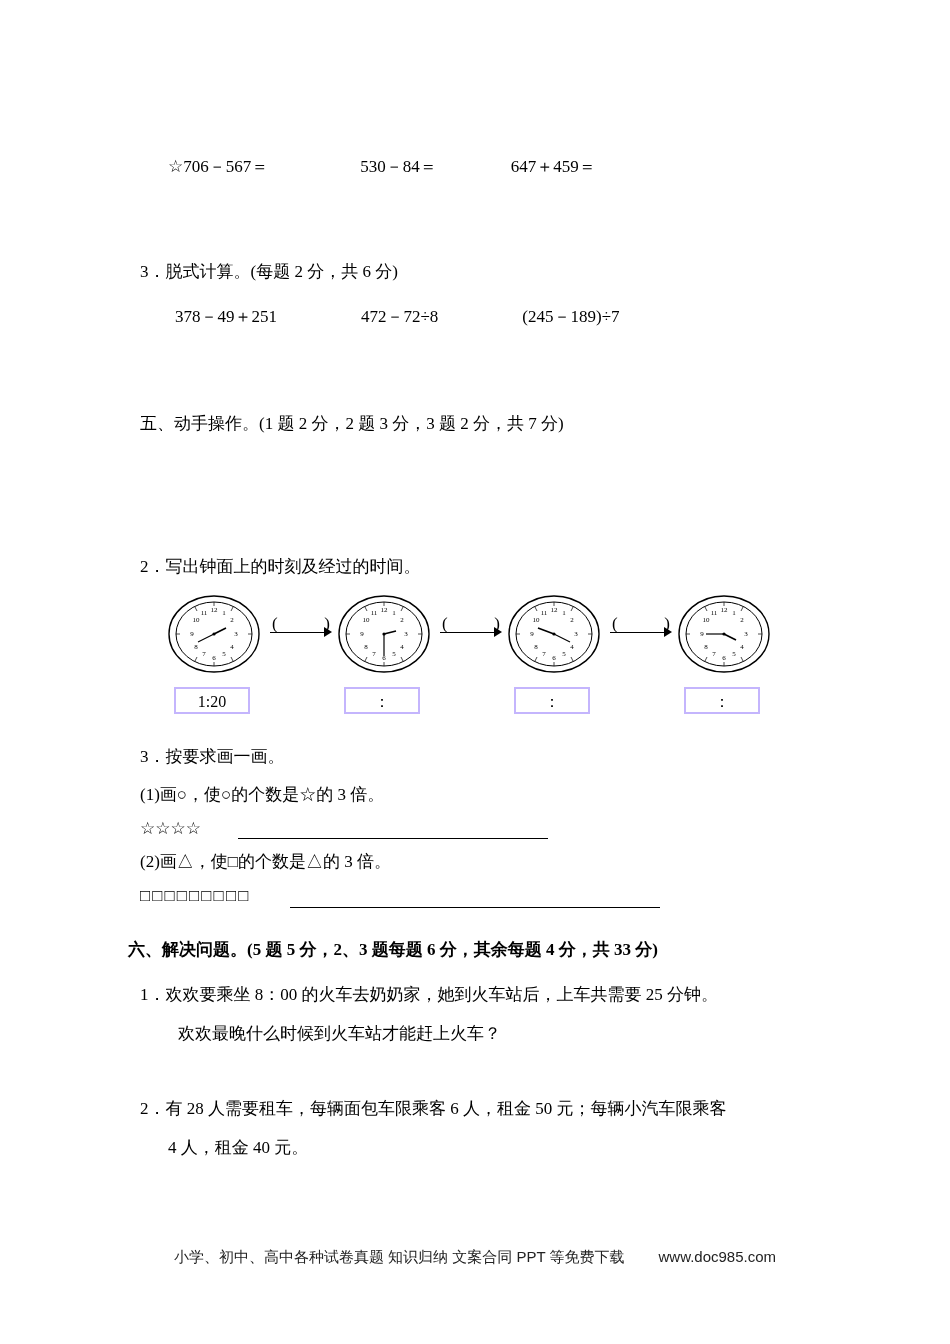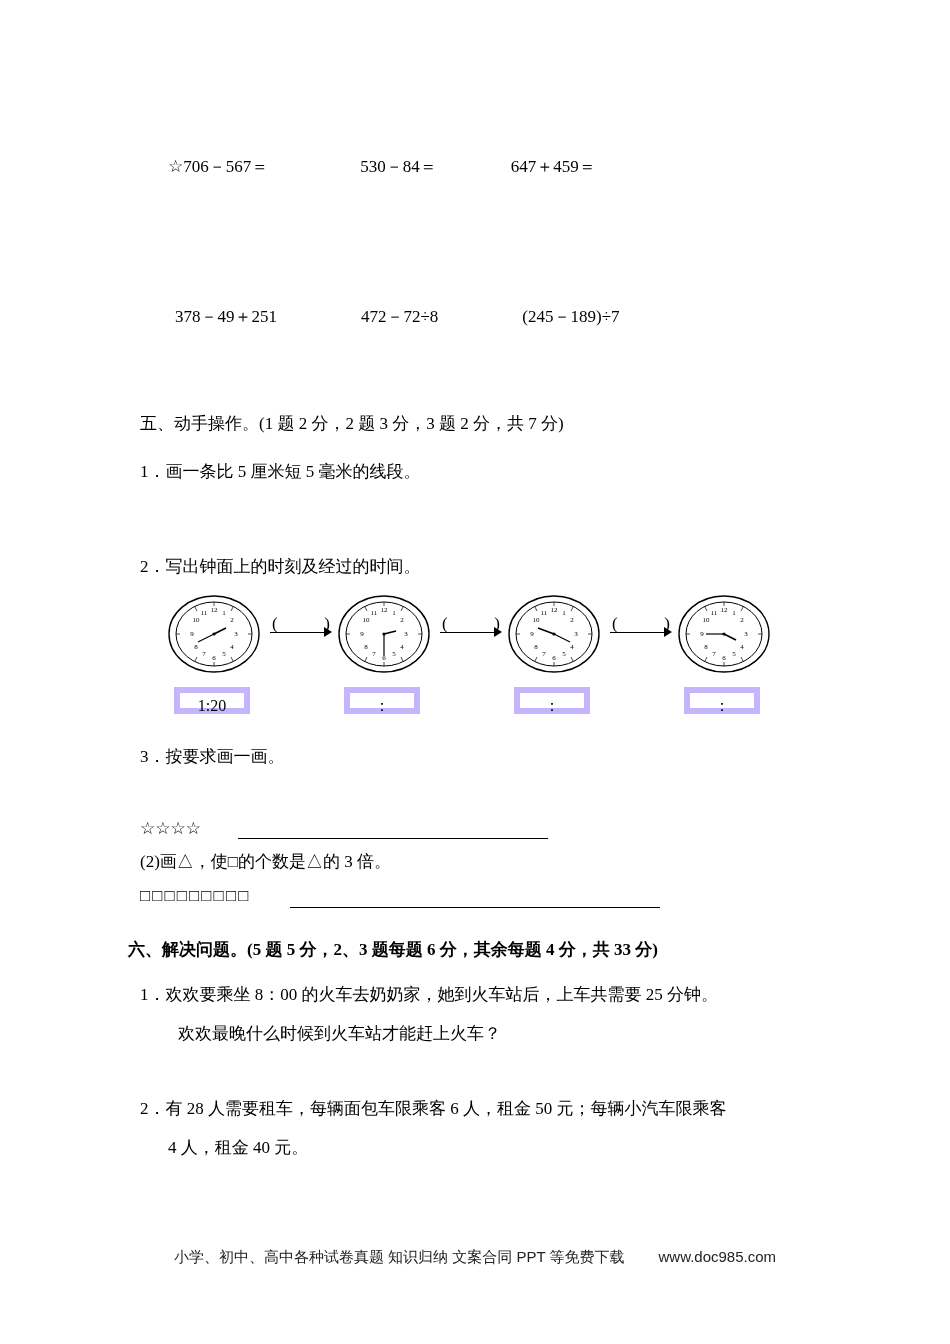--- a/index.html
+++ b/index.html
@@ -93,21 +93,21 @@
     width: 0; height: 0;
     border-top: 5px solid transparent;
     border-bottom: 5px solid transparent;
     border-left: 8px solid #000;
   }
   .time-box {
     position: absolute;
     top: 99px;
     width: 76px;
     height: 27px;
-    border: 6px solid #c4b5fd;
+    border: 2px solid #c4b5fd;
     box-sizing: border-box;
     text-align: center;
     line-height: 25px;
     font-size: 16px;
     font-family: "Liberation Serif", serif;
   }
 
   
   #draw-title { top: 745px; left: 140px; }
   #draw-1 { top: 783px; left: 140px; }
@@ -158,26 +158,26 @@
 </style>
 </head>
 <body>
 
 <div class="page">
 
   <div class="row" id="calc-row-1">
     <span>☆706－567＝</span><span class="sp-wide"></span><span>530－84＝</span><span class="sp-wide2"></span><span>647＋459＝</span>
   </div>
 
+  <div class="row" id="prob3-title">3．脱式计算。(每题 2 分，共 6 分)</div>
   <div class="row" id="prob3-row">
     <span>378－49＋251</span><span class="sp-med"></span><span>472－72÷8</span><span class="sp-med"></span><span>(245－189)÷7</span>
   </div>
 
   <div class="row" id="sec5-title">五、动手操作。(1 题 2 分，2 题 3 分，3 题 2 分，共 7 分)</div>
-  <div class="row" id="sec5-q1">1．画一条比 5 厘米短 5 毫米的线段。</div>
   <div class="row" id="sec5-q2">2．写出钟面上的时刻及经过的时间。</div>
 
   <div id="clock-area">
 
     <div class="clock-wrap" style="left:0px;">
       <div class="clock">
         <svg width="92" height="92" viewBox="0 0 92 92">
           <ellipse cx="46" cy="46" rx="45" ry="38" fill="#fff" stroke="#000" stroke-width="1.4"></ellipse>
           <ellipse cx="46" cy="46" rx="38" ry="32" fill="#fff" stroke="#000" stroke-width="1"></ellipse>
           <g stroke="#000" stroke-width="0.7">
@@ -345,20 +345,21 @@
           <line x1="46" y1="46" x2="58" y2="52" stroke="#000" stroke-width="1.6"></line>
           <line x1="46" y1="46" x2="28" y2="46" stroke="#000" stroke-width="1.2"></line>
           <circle cx="46" cy="46" r="1.6" fill="#000"></circle>
         </svg>
       </div>
       <div class="time-box" style="left:6px;">：</div>
     </div>
   </div>
 
   <div class="row" id="draw-title">3．按要求画一画。</div>
+  <div class="row" id="draw-1">(1)画○，使○的个数是☆的 3 倍。</div>
   <div class="row" id="draw-1-stars">☆☆☆☆</div>
   <div id="draw-1-line"></div>
   <div class="row" id="draw-2">(2)画△，使□的个数是△的 3 倍。</div>
   <div class="row" id="draw-2-squares">□□□□□□□□□</div>
   <div id="draw-2-line"></div>
 
   <div class="row" id="sec6-title">六、解决问题。(5 题 5 分，2、3 题每题 6 分，其余每题 4 分，共 33 分)</div>
   <div class="row" id="sec6-q1-a">1．欢欢要乘坐 8：00 的火车去奶奶家，她到火车站后，上车共需要 25 分钟。</div>
   <div class="row" id="sec6-q1-b">欢欢最晚什么时候到火车站才能赶上火车？</div>
 

